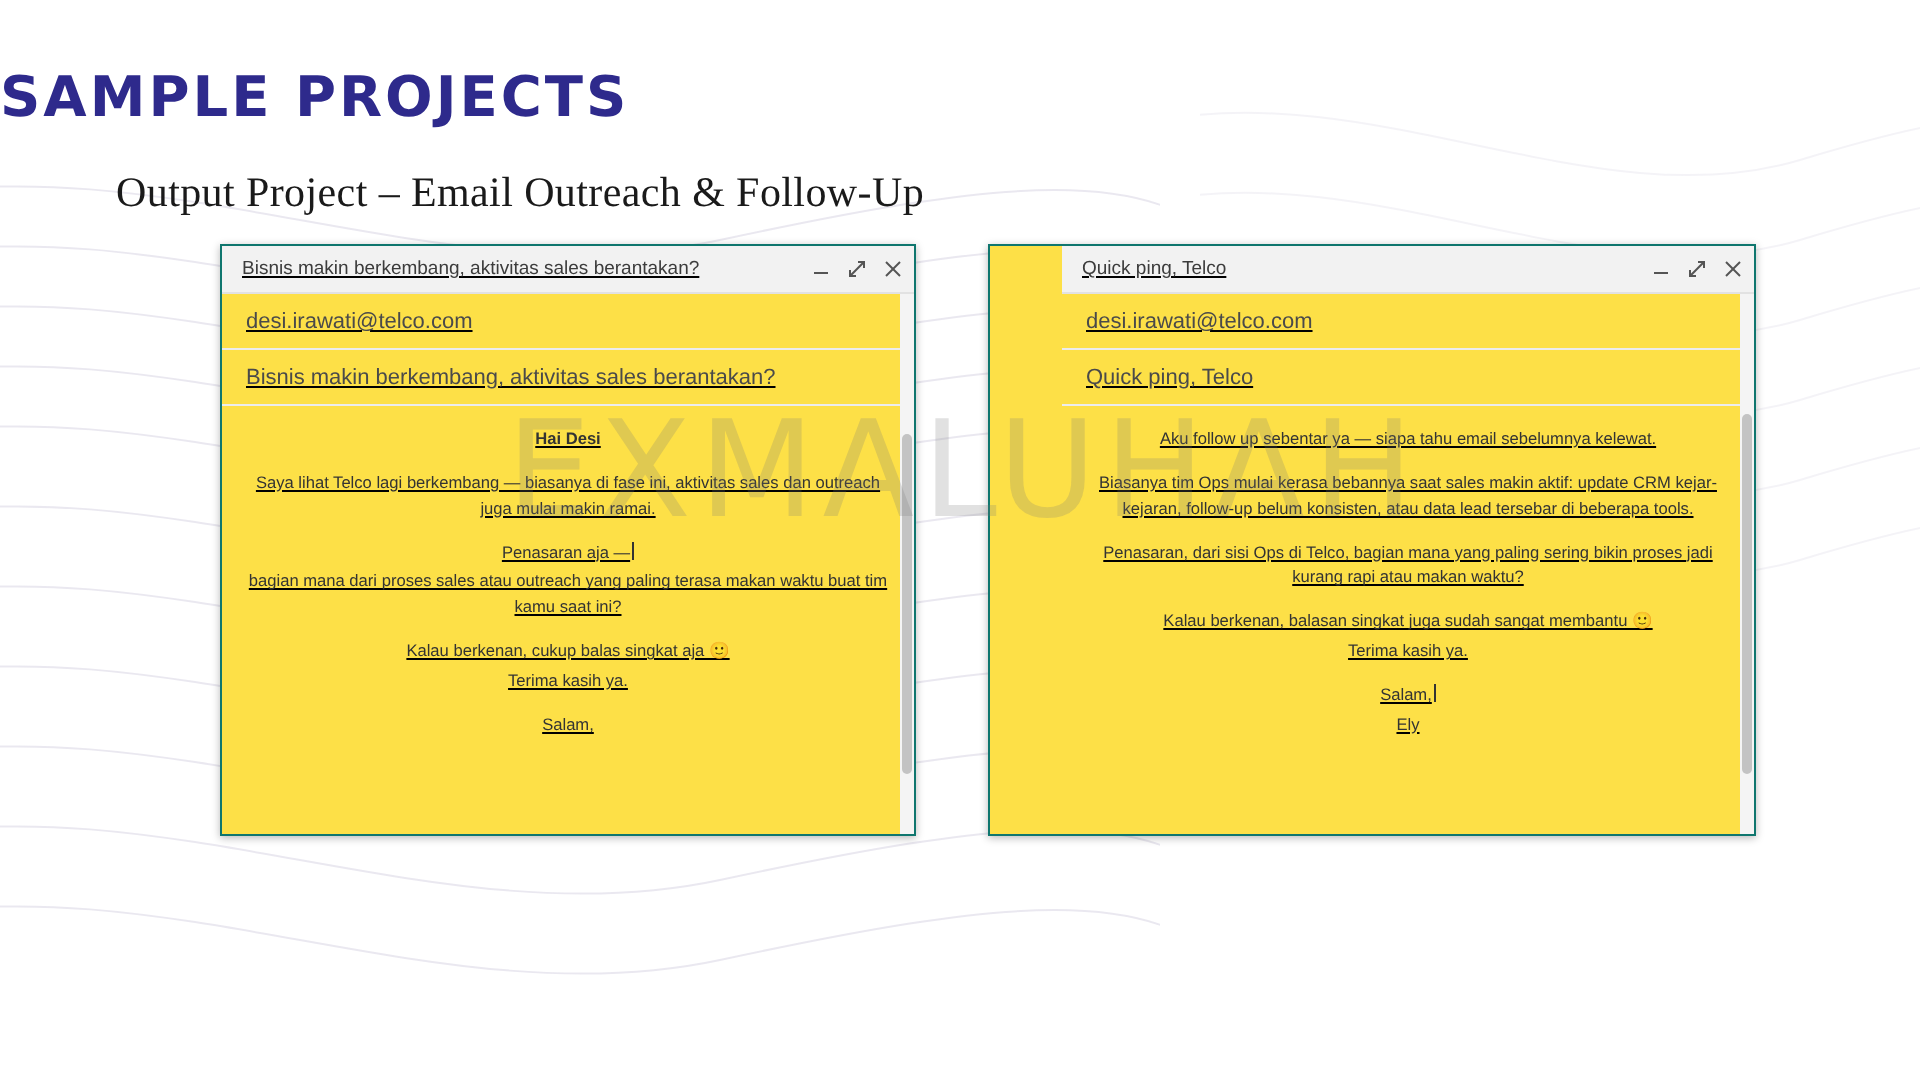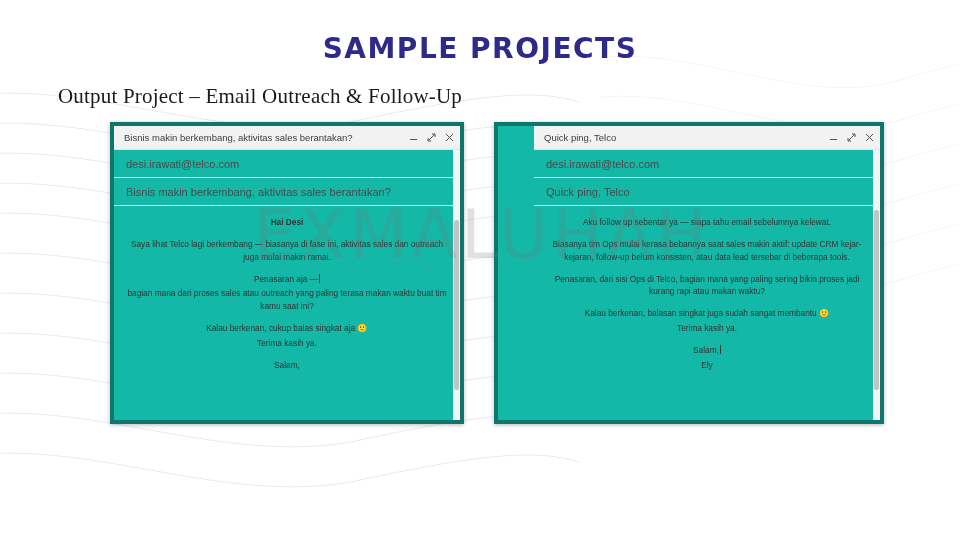--- a/index.html
+++ b/index.html
@@ -37,21 +37,20 @@
     width: 420px;
     height: 300px;
     opacity: 0.35;
     pointer-events: none;
   }
   .slide-title {
     position: absolute;
     top: 32px;
     left: 0;
     width: 100%;
-    text-align: center;
     font-family: "DejaVu Sans", sans-serif;
     font-weight: bold;
     font-size: 28px;
     letter-spacing: 1.5px;
     color: #2e2a8c;
     text-transform: uppercase;
   }
   .subtitle {
     position: absolute;
     top: 84px;
@@ -73,24 +72,25 @@
     color: rgba(120,120,120,0.22);
     text-align: center;
     pointer-events: none;
     user-select: none;
     white-space: nowrap;
   }
 
   
   .win {
     position: absolute;
-    background: #14b8a6;
+    background: #fde047;
     box-shadow: 0 1px 4px rgba(0,0,0,0.28);
-    border: 4px solid #0f766e;
-    overflow: hidden;
+    border: 1px solid #0f766e;
+    overflow: hidden;
+    text-decoration: underline;
   }
   .win-left  { left: 110px; top: 122px; width: 346px; height: 294px; }
   .win-right { left: 494px; top: 122px; width: 346px; height: 294px; padding-left: 36px; }
 
   .win-titlebar {
     height: 24px;
     background: #f2f2f2;
     border-bottom: 1px solid #e2e2e2;
     display: flex;
     align-items: center;

